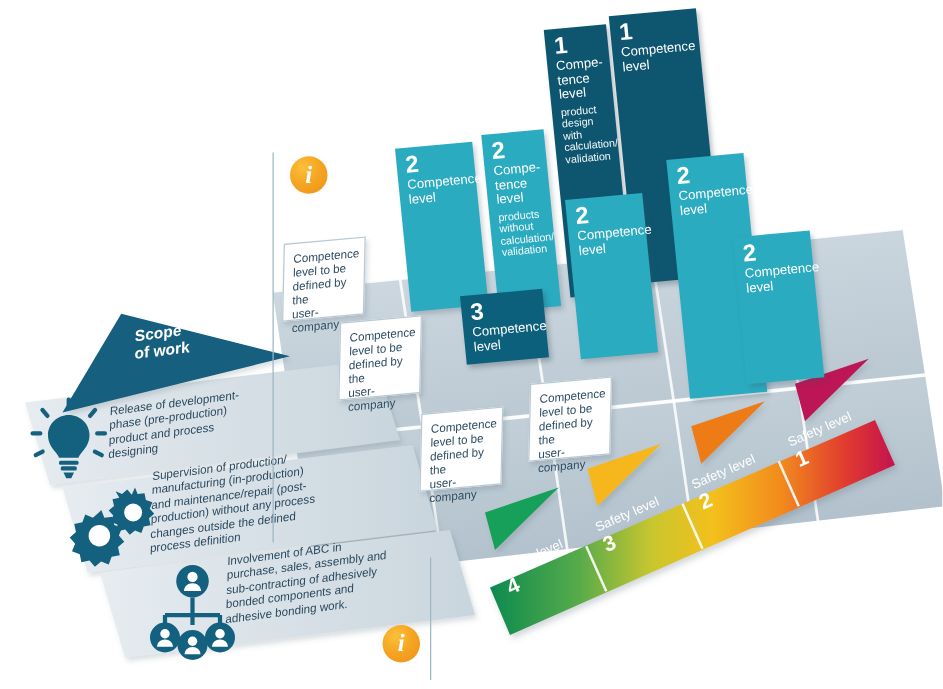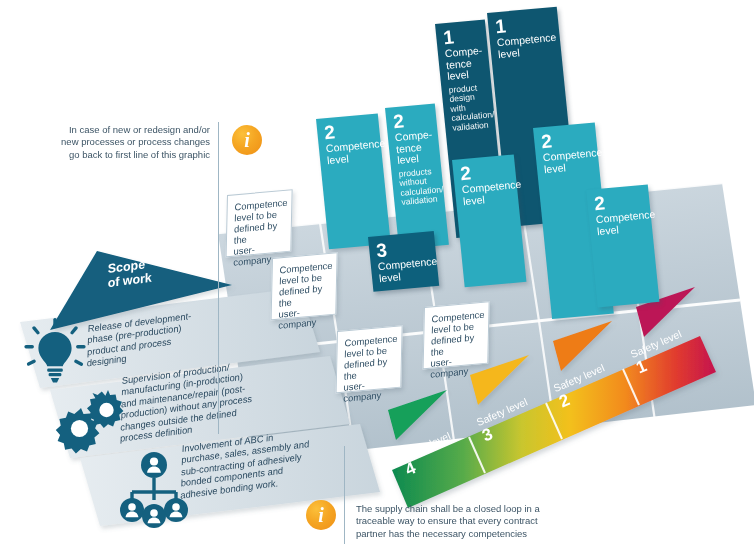--- a/index.html
+++ b/index.html
@@ -462,23 +462,17 @@
   </div>
 
   <div class="safety-seg" style="left:629px; top:350px; width:80px; height:44px;
               transform: rotate(-23.5deg);">
     <span class="s-lbl" style="left:0;top:0;">Safety level</span>
     <span class="s-num" style="left:0;top:12px;">1</span>
   </div>
 
   <div class="rule-v" style="left:218px; top:122px; height:312px;"></div>
   <div class="info-badge" style="left:232px; top:125px;">i</div>
-  <div class="info-text right-align" style="left:40px; top:124px; width:170px;">In case of new or redesign and/or
-new processes or process changes
-go back to first line of this graphic</div>
 
   <div class="rule-v" style="left:344px; top:446px; height:98px;"></div>
   <div class="info-badge" style="left:306px; top:500px;">i</div>
-  <div class="info-text" style="left:356px; top:503px; width:330px;">The supply chain shall be a closed loop in a
-traceable way to ensure that every contract
-partner has the necessary competencies</div>
 
 </div>
 
 </body></html>

